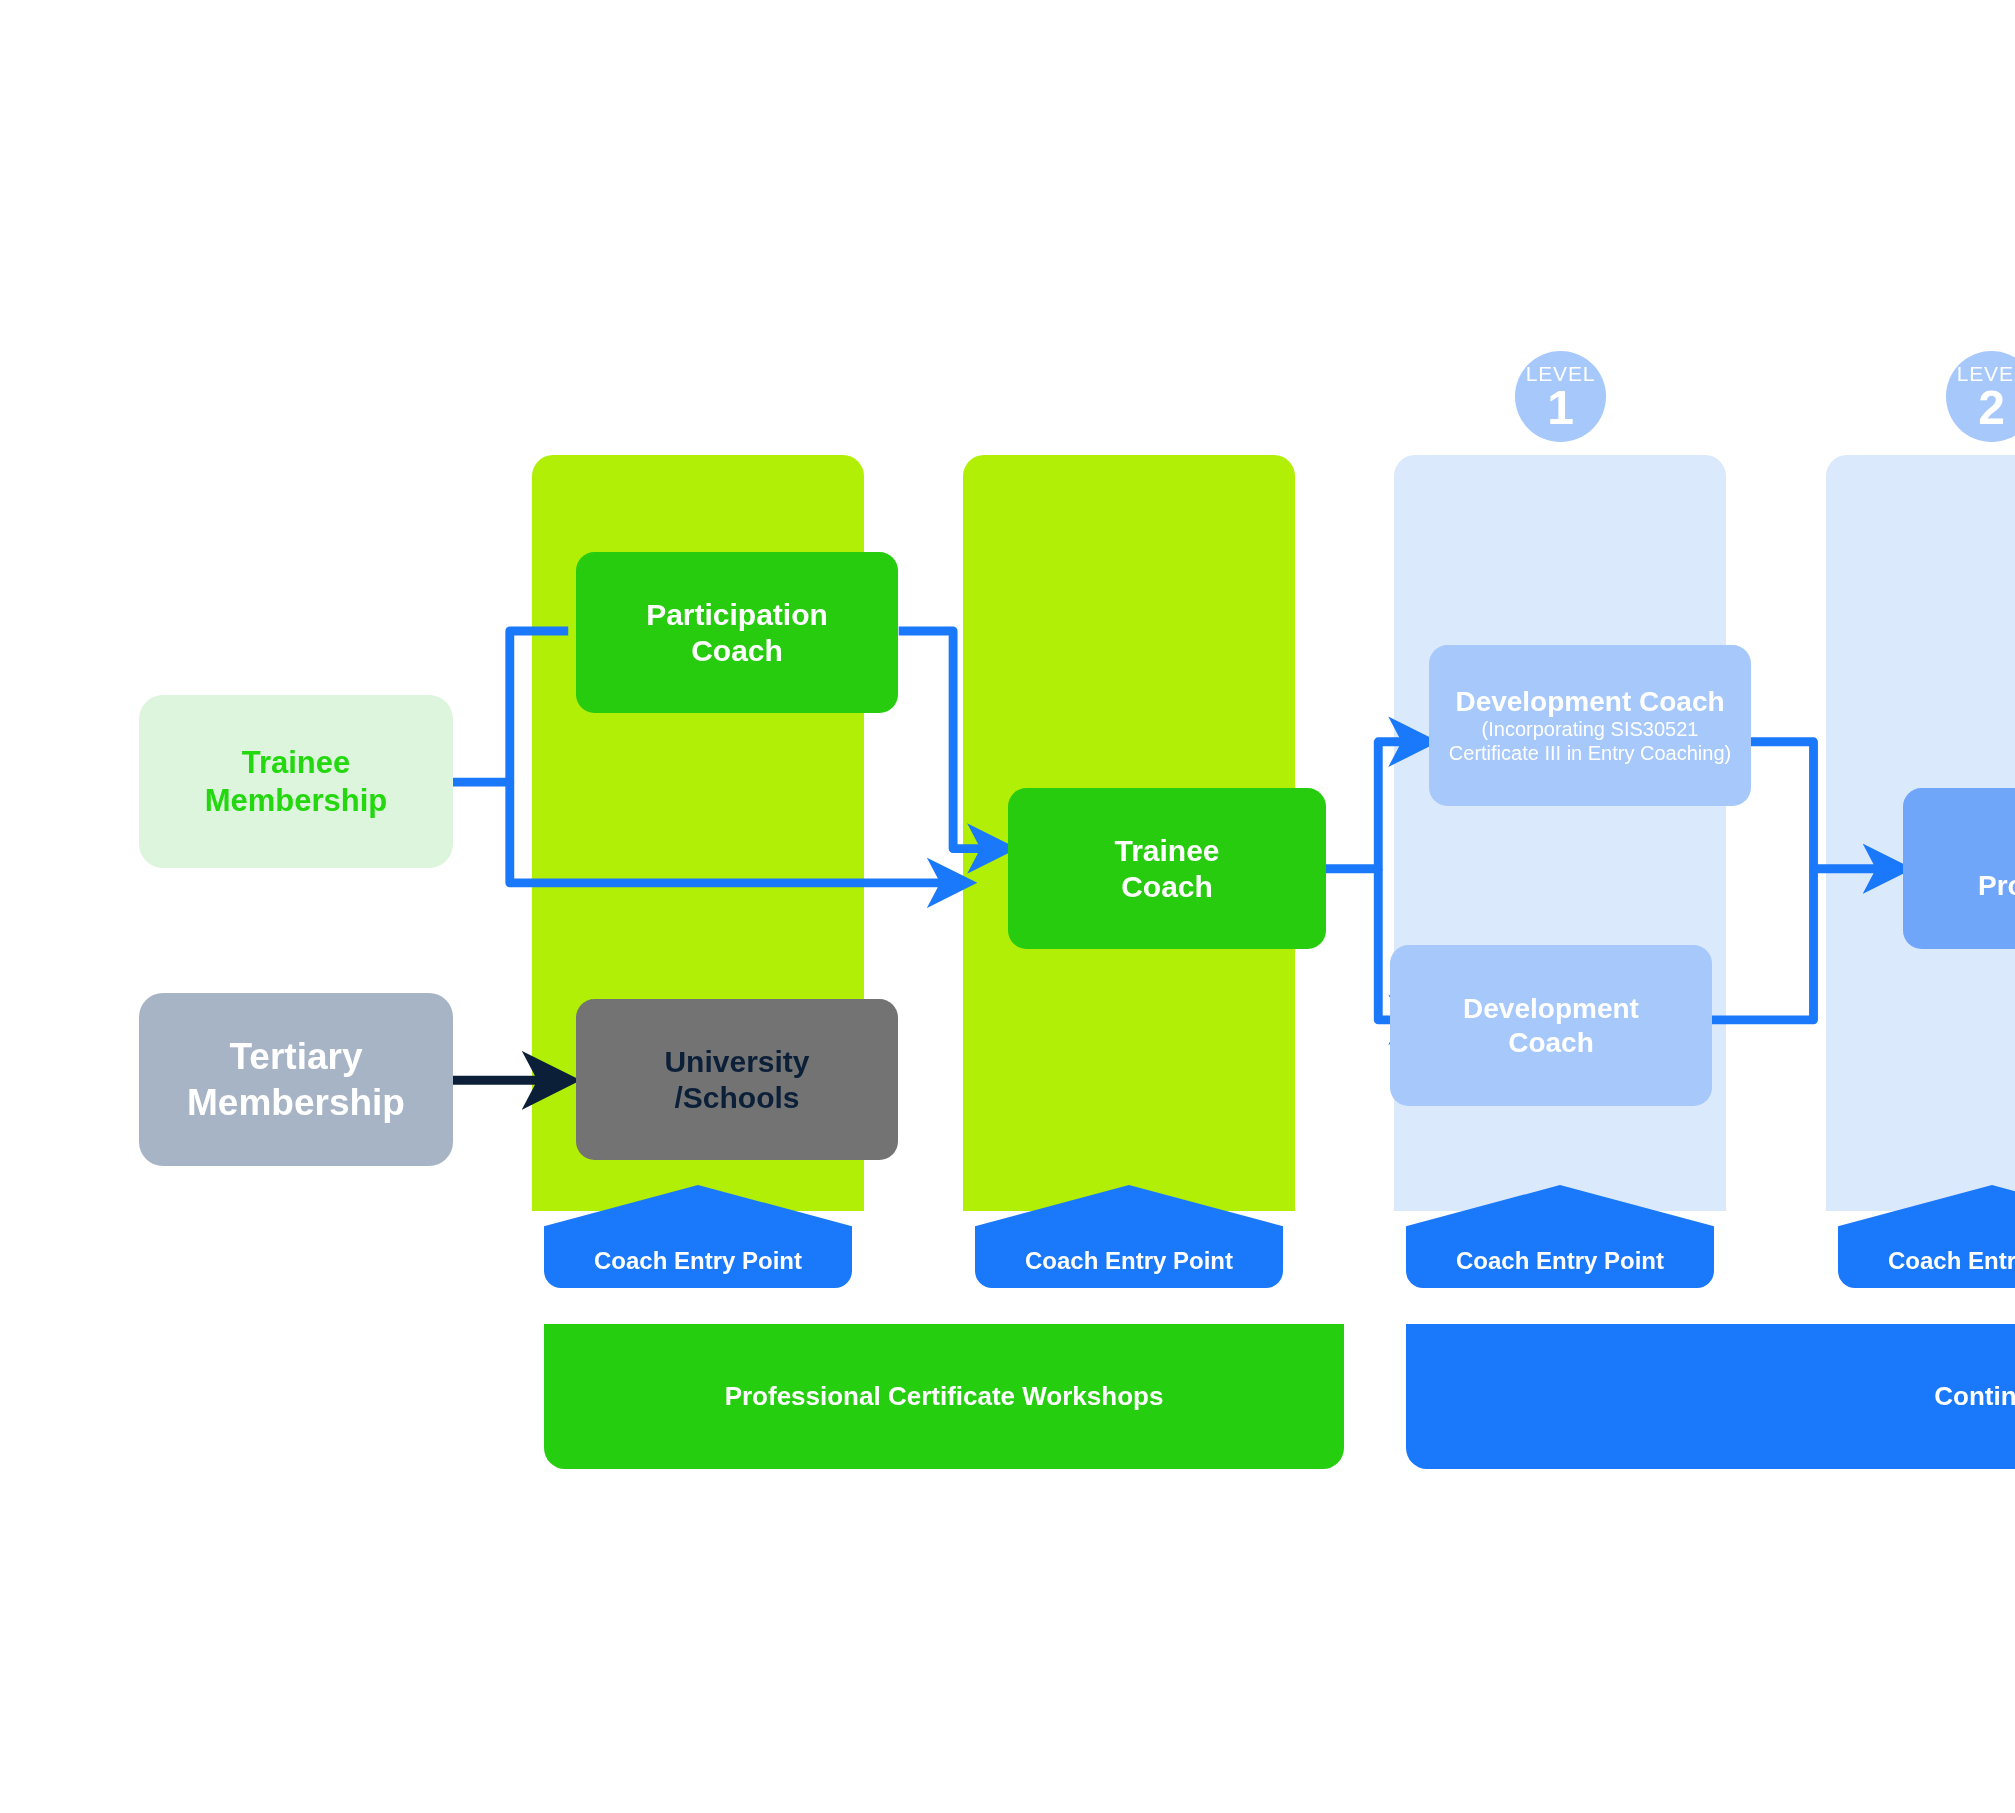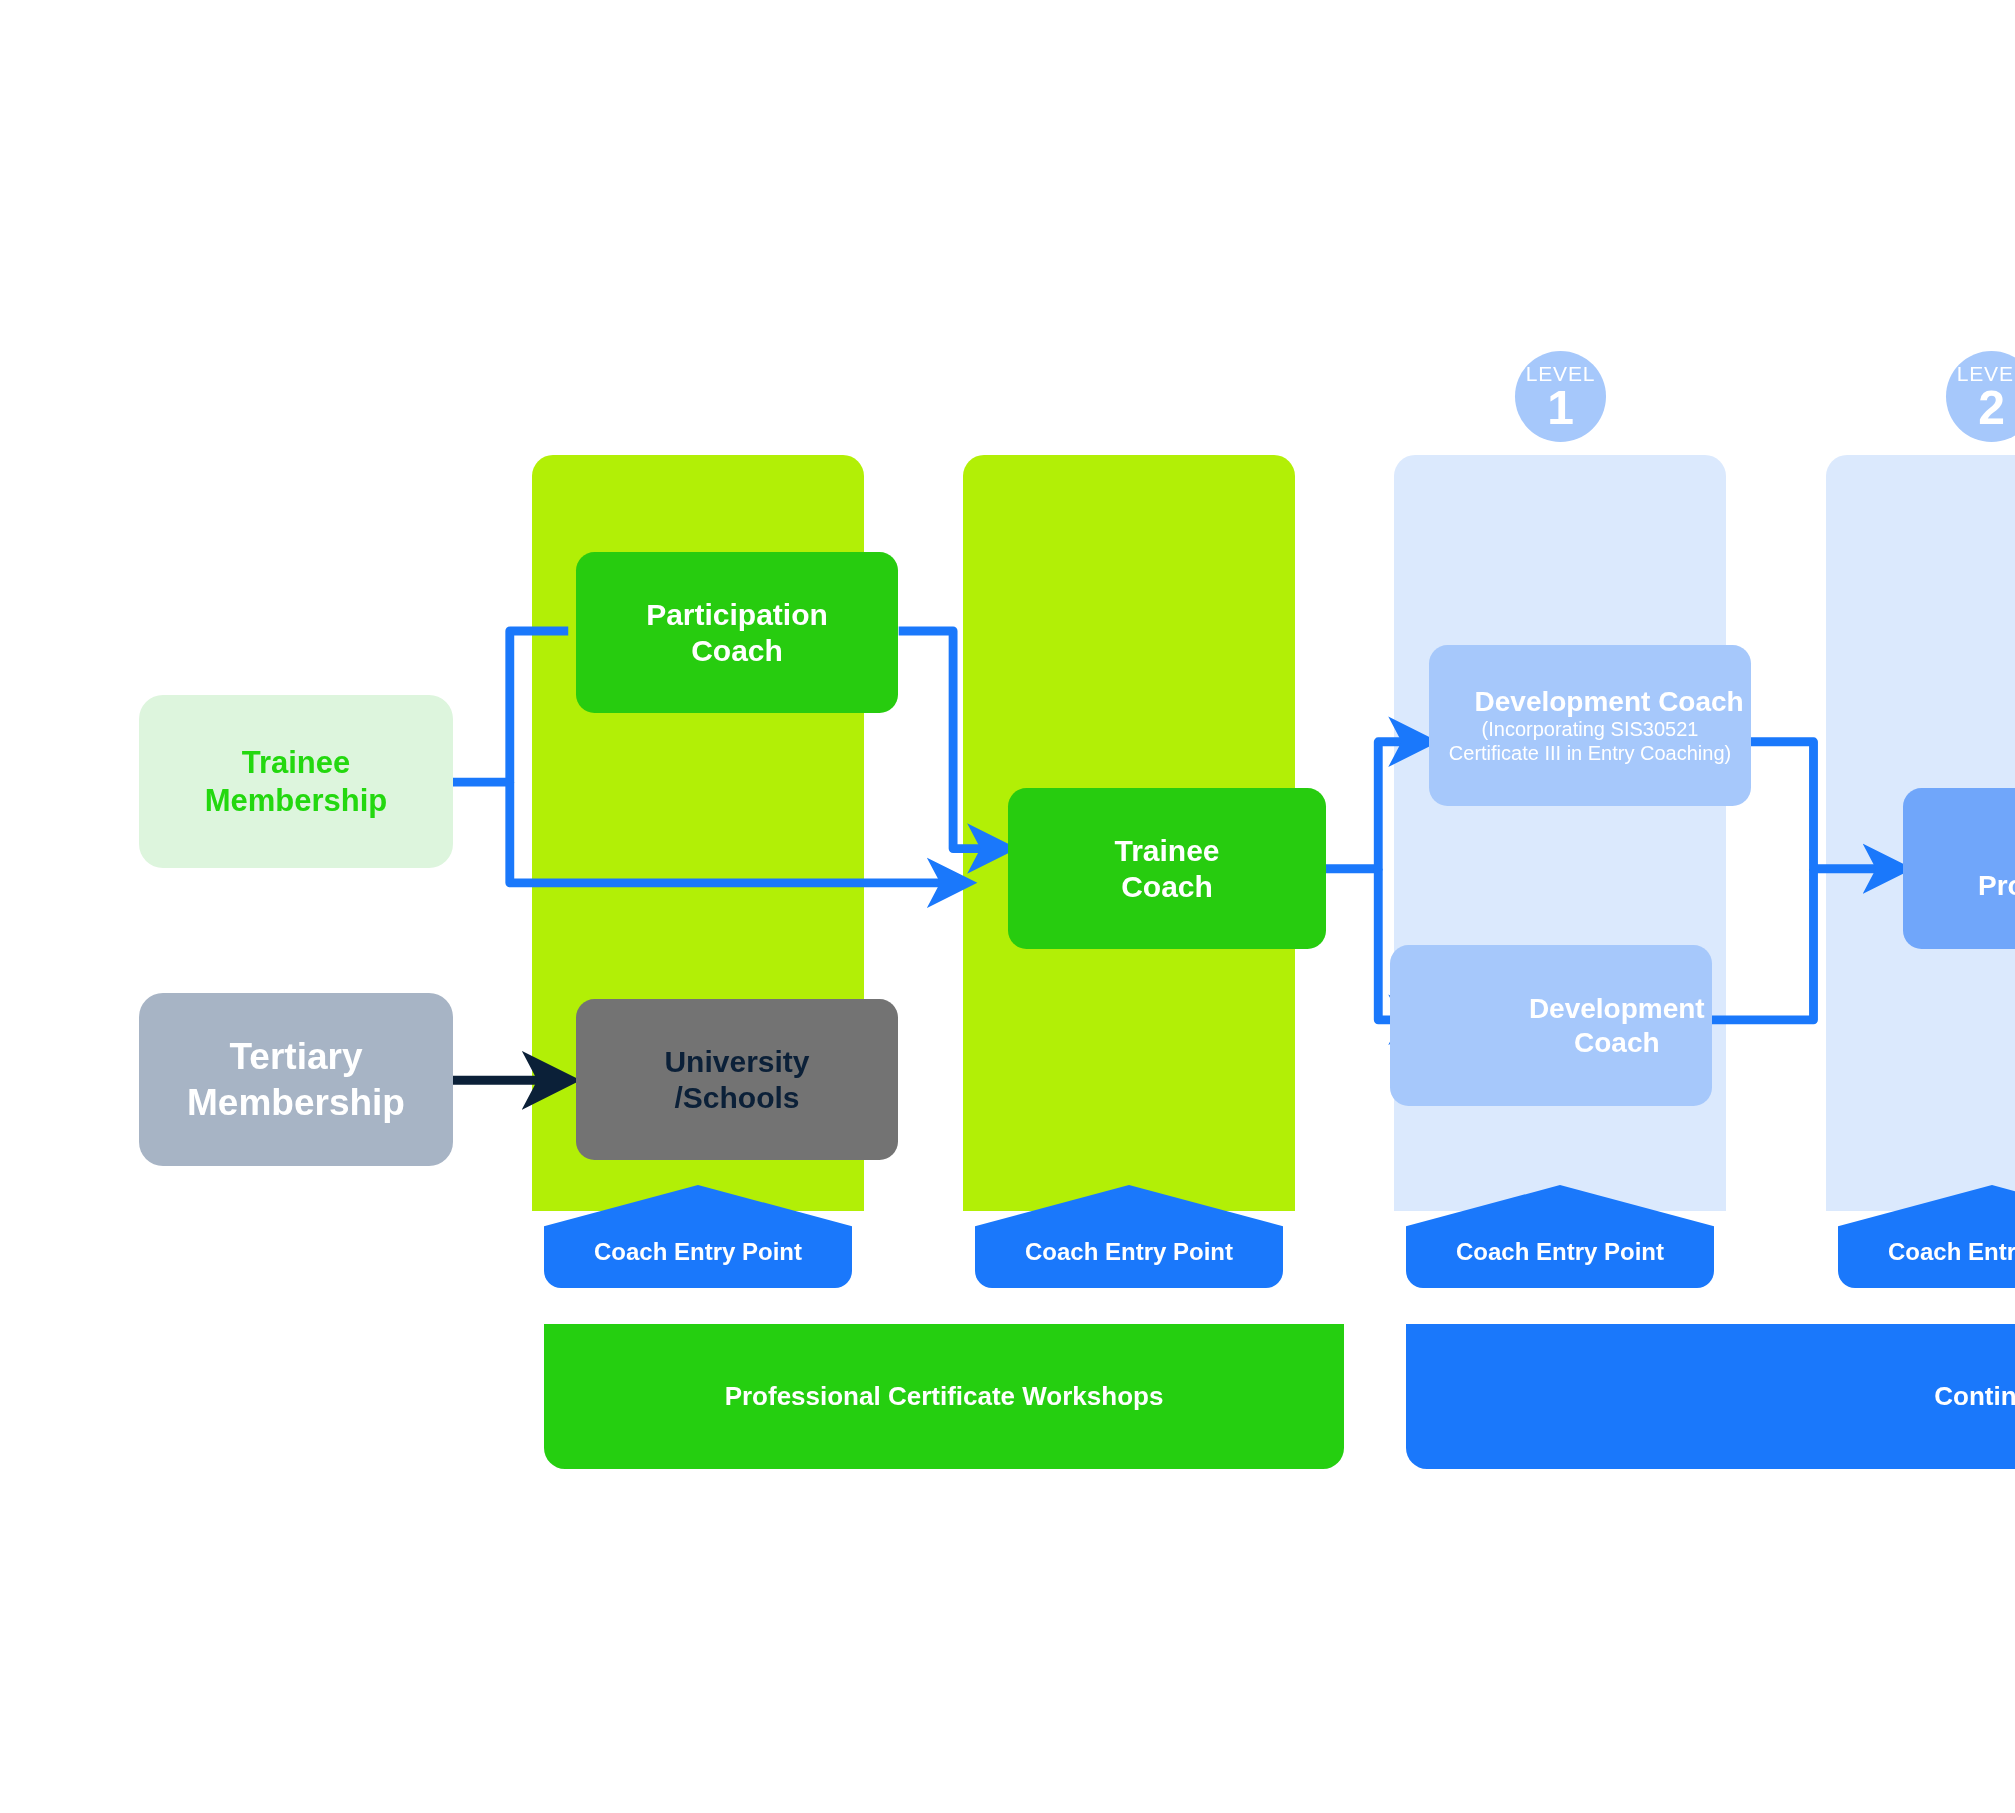--- a/index.html
+++ b/index.html
@@ -90,37 +90,37 @@
   .role .rl-main {
     font-weight: bold;
     line-height: 1.18;
   }
   .role .rl-sub {
     font-weight: normal;
     line-height: 1.18;
   }
   .role-green      { background: #27cc0f; }
   .role-white      { background: #737373; color: #0b2038; }
-  .role-lightblue  { background: #a6c8fb; align-items: flex-end; }
+  .role-lightblue  { background: #a6c8fb; }
   .role-midblue    { background: #70a6fa; }
 
   
   .entry-tab {
     background: #1a78fb;
     color: #ffffff;
     display: flex;
     align-items: flex-end;
     justify-content: center;
     box-sizing: border-box;
     border-radius: 0 0 17px 17px;
     clip-path: polygon(0% 40%, 50% 0%, 100% 40%, 100% 100%, 0% 100%);
     font-weight: bold;
   }
   .entry-tab > span {
-    padding-bottom: 22px;
+    padding-bottom: 13px;
     font-size: 24px;
     white-space: nowrap;
   }
 
   
   .banner {
     display: flex;
     align-items: center;
     justify-content: center;
     color: #ffffff;

